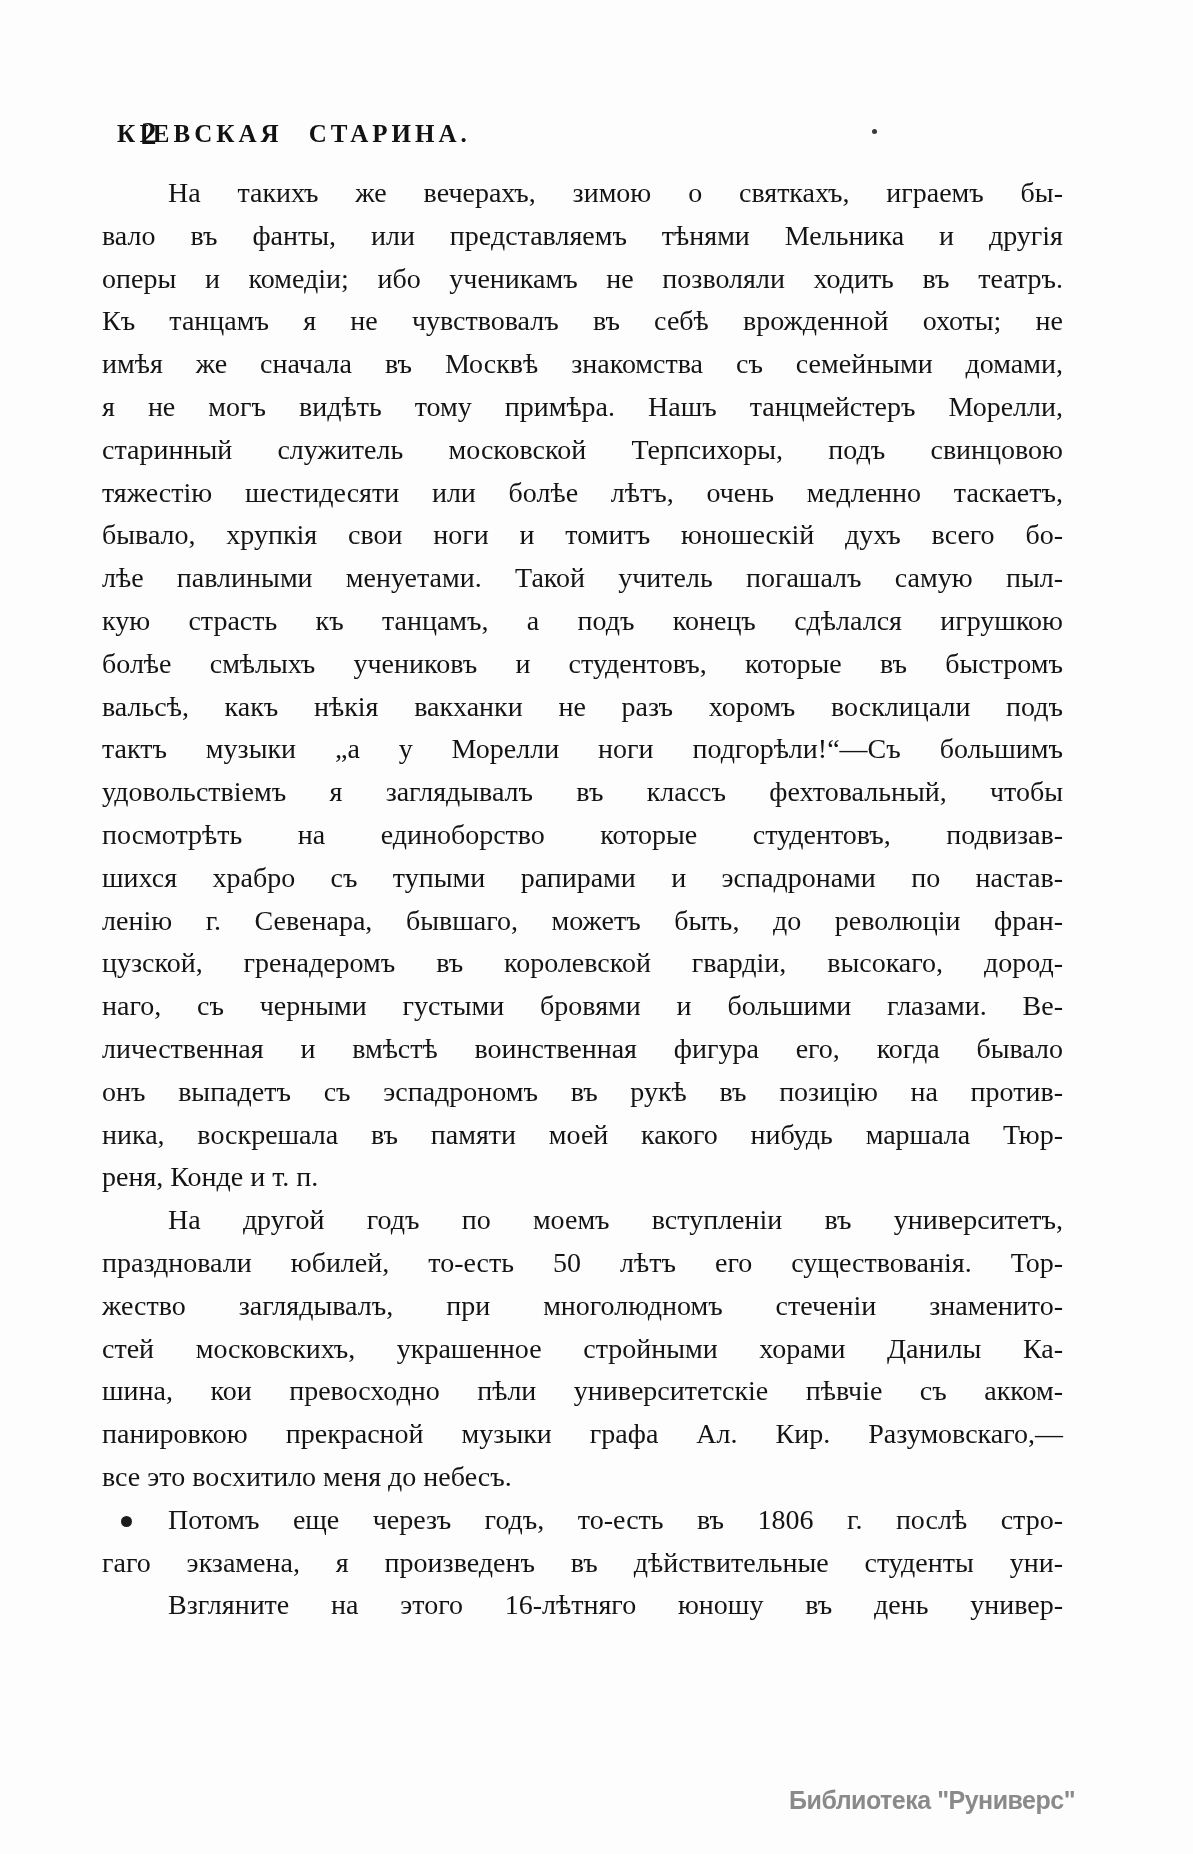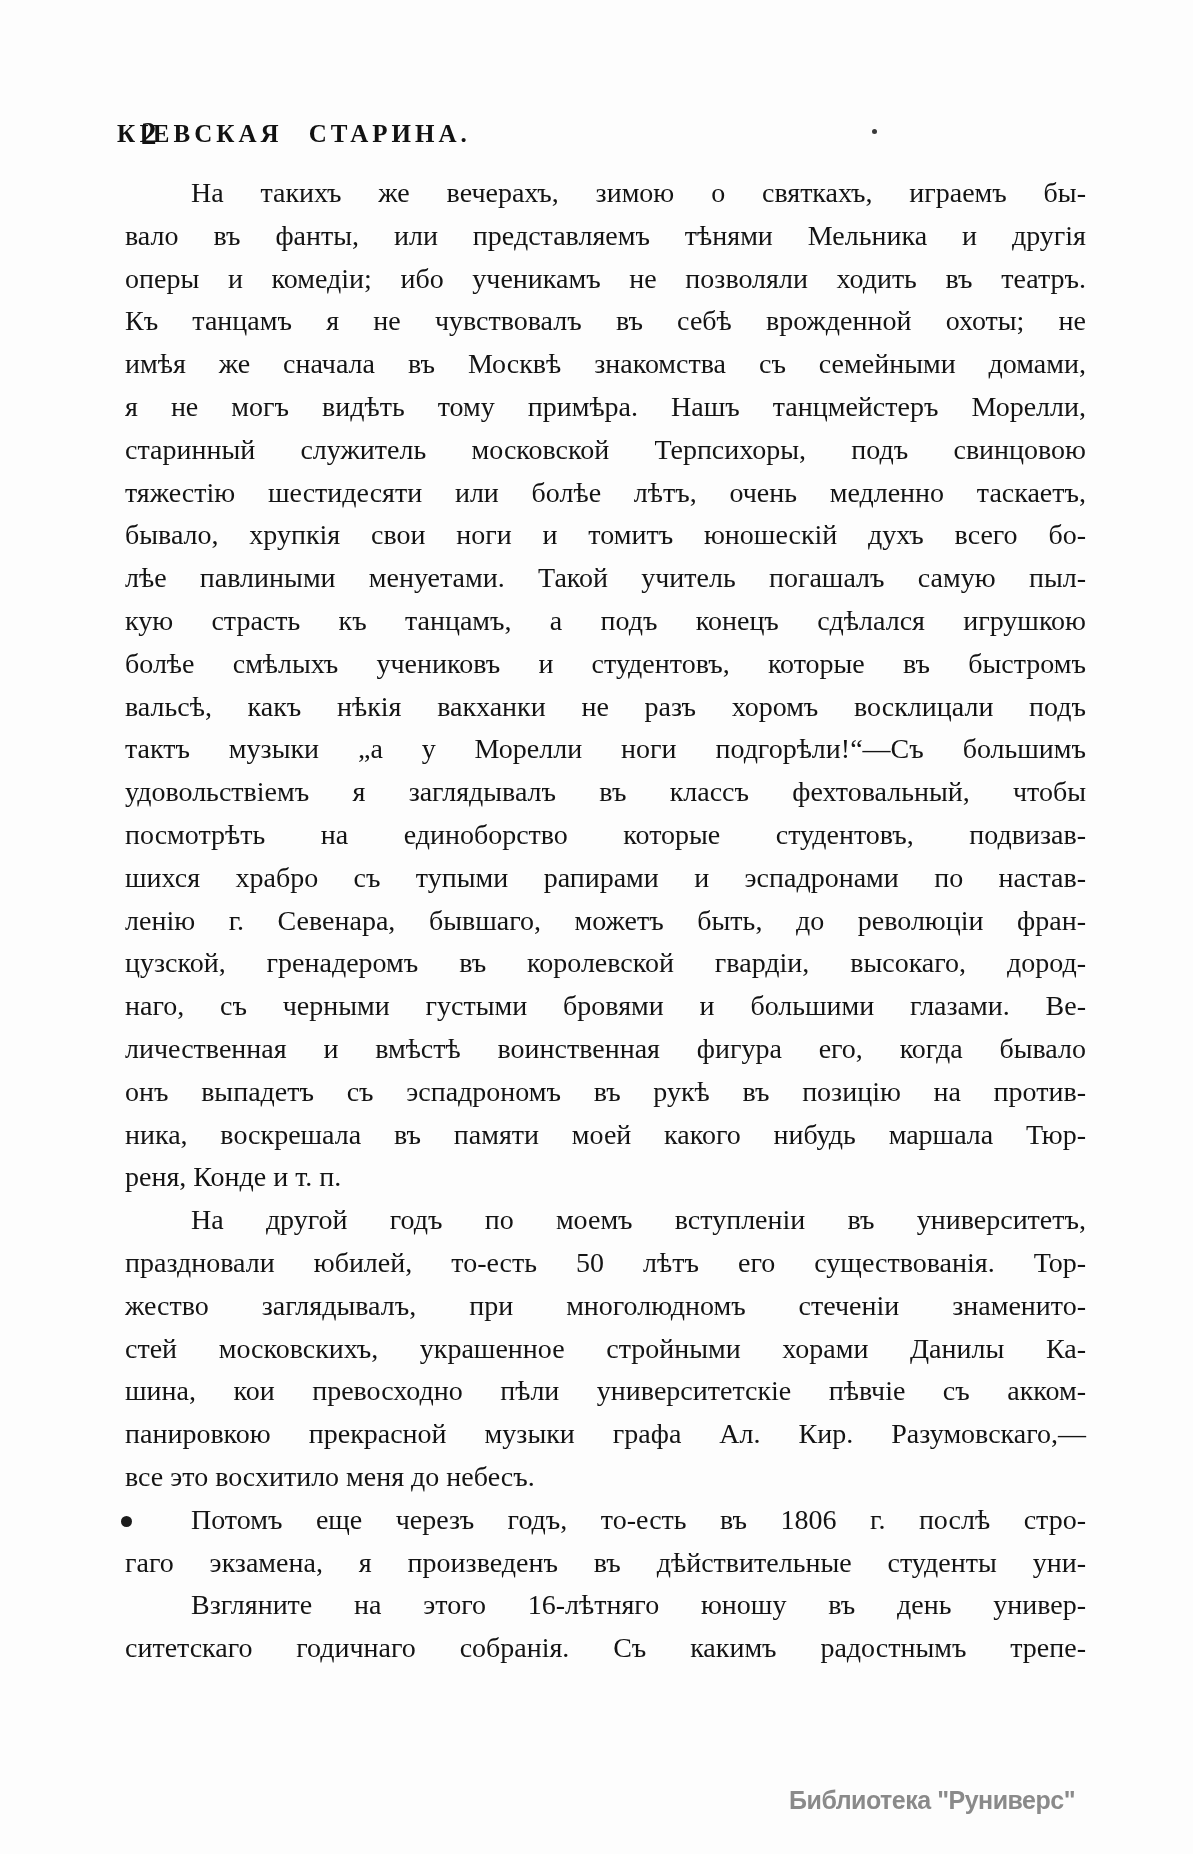--- a/index.html
+++ b/index.html
@@ -42,21 +42,21 @@
     position: absolute;
     left: 872px;
     top: 129px;
     width: 5px;
     height: 5px;
     background: #3a3a3a;
     border-radius: 50%;
   }
   .text-block {
     position: absolute;
-    left: 125px;
+    left: 102px;
     top: 172px;
     width: 961px;
   }
   .line {
     height: 42.8px;
     line-height: 42.8px;
     font-size: 28px;
     text-align: justify;
     text-align-last: justify;
     text-justify: inter-word;
@@ -130,20 +130,19 @@
       <div class="line indent">На другой годъ по моемъ вступленіи въ университетъ,</div>
       <div class="line">праздновали юбилей, то-есть 50 лѣтъ его существованія. Тор-</div>
       <div class="line">жество заглядывалъ, при многолюдномъ стеченіи знаменито-</div>
       <div class="line">стей московскихъ, украшенное стройными хорами Данилы Ка-</div>
       <div class="line">шина, кои превосходно пѣли университетскіе пѣвчіе съ акком-</div>
       <div class="line">панировкою прекрасной музыки графа Ал. Кир. Разумовскаго,—</div>
       <div class="line last">все это восхитило меня до небесъ.</div>
       <div class="line indent">Потомъ еще черезъ годъ, то-есть въ 1806 г. послѣ стро-</div>
       <div class="line">гаго экзамена, я произведенъ въ дѣйствительные студенты уни-</div>
       <div class="line indent">Взгляните на этого 16-лѣтняго юношу въ день универ-</div>
-      <div class="line">ситетскаго годичнаго собранія. Съ какимъ радостнымъ трепе-</div>
     </div>
 
   <div class="margin-dot"></div>
 
   <div class="watermark">Библиотека "Руниверс"</div>
 
 </div>
 
 </body></html>

